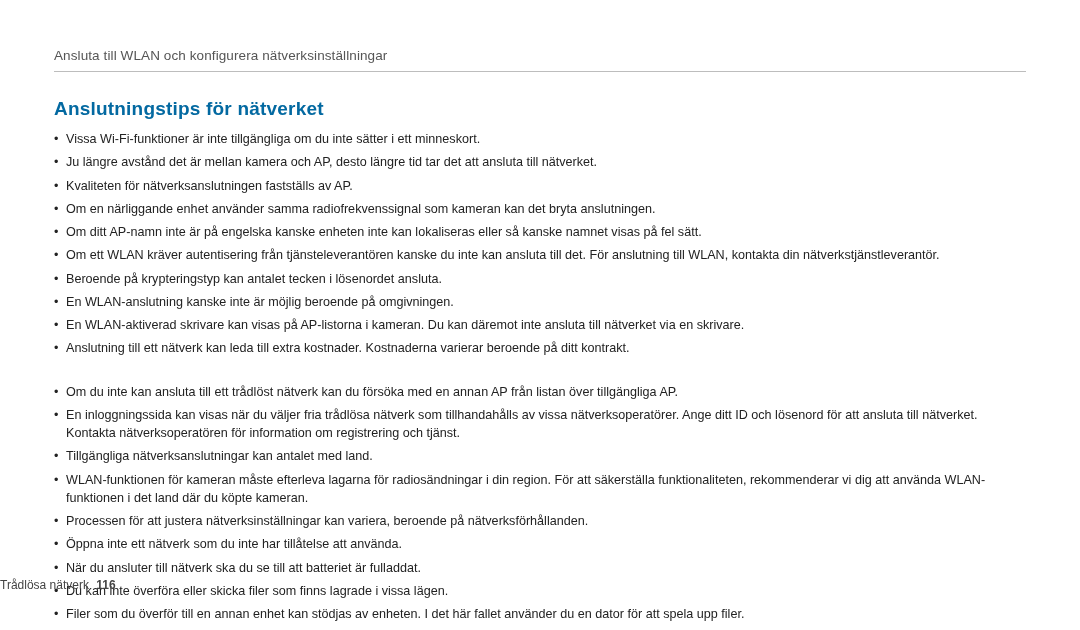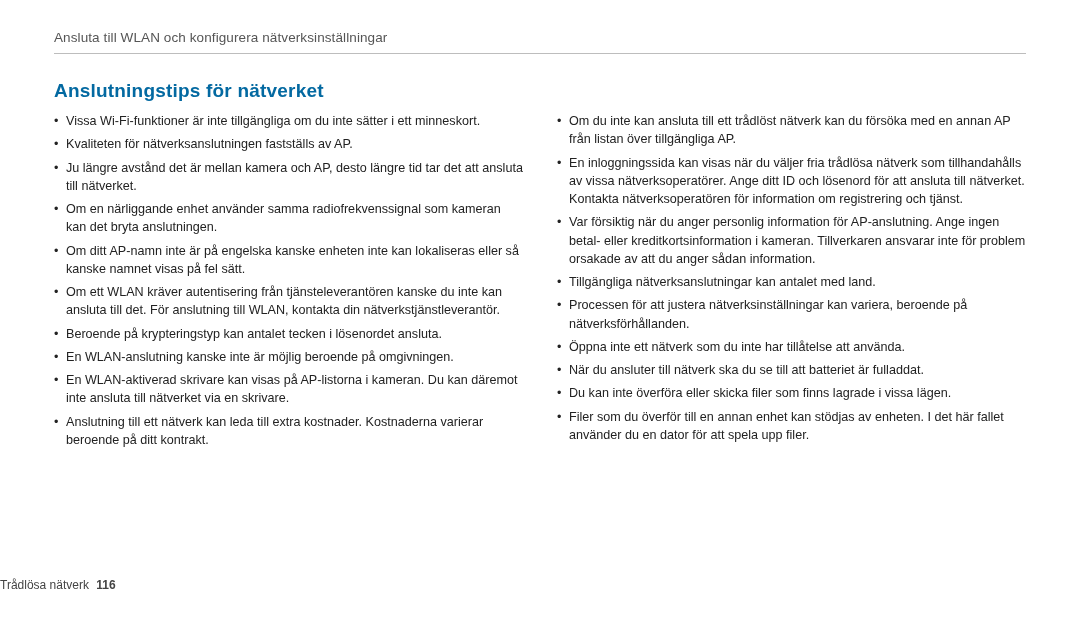--- a/index.html
+++ b/index.html
@@ -8,41 +8,42 @@
     width: 1080px;
     height: 630px;
     background: #ffffff;
     font-family: "Segoe UI", "Helvetica Neue", Arial, sans-serif;
     color: #222;
   }
   .page {
     box-sizing: border-box;
     width: 1080px;
     height: 610px;
-    padding: 30px 54px 20px 54px;
+    padding: 48px 54px 20px 54px;
     position: relative;
   }
   .breadcrumb {
     font-size: 13.5px;
     color: #555;
     padding-bottom: 8px;
     border-bottom: 1px solid #bdbdbd;
     margin-bottom: 26px;
     letter-spacing: 0.1px;
   }
   .section-title {
     font-size: 19px;
     font-weight: 600;
     color: #0369a1;
     margin: 0 0 10px 0;
     letter-spacing: 0.2px;
   }
   .columns {
     display: flex;
-    gap: 34px;
+    gap: 20px;
+    flex-direction: column;
   }
   .col {
     flex: 1 1 0;
     min-width: 0;
   }
   ul.bullets {
     list-style: none;
     margin: 0;
     padding: 0;
   }
@@ -82,38 +83,38 @@
 
   <div class="breadcrumb">Ansluta till WLAN och konfigurera nätverksinställningar</div>
 
   <h2 class="section-title">Anslutningstips för nätverket</h2>
 
   <div class="columns">
 
     <div class="col">
       <ul class="bullets">
         <li>Vissa Wi-Fi-funktioner är inte tillgängliga om du inte sätter i ett minneskort.</li>
+        <li>Ju längre avstånd det är mellan kamera och AP, desto längre tid tar det att ansluta till nätverket.</li>
         <li>Kvaliteten för nätverksanslutningen fastställs av AP.</li>
-        <li>Ju längre avstånd det är mellan kamera och AP, desto längre tid tar det att ansluta till nätverket.</li>
         <li>Om en närliggande enhet använder samma radiofrekvenssignal som kameran kan det bryta anslutningen.</li>
         <li>Om ditt AP-namn inte är på engelska kanske enheten inte kan lokaliseras eller så kanske namnet visas på fel sätt.</li>
         <li>Om ett WLAN kräver autentisering från tjänsteleverantören kanske du inte kan ansluta till det. För anslutning till WLAN, kontakta din nätverkstjänstleverantör.</li>
         <li>Beroende på krypteringstyp kan antalet tecken i lösenordet ansluta.</li>
         <li>En WLAN-anslutning kanske inte är möjlig beroende på omgivningen.</li>
         <li>En WLAN-aktiverad skrivare kan visas på AP-listorna i kameran. Du kan däremot inte ansluta till nätverket via en skrivare.</li>
         <li>Anslutning till ett nätverk kan leda till extra kostnader. Kostnaderna varierar beroende på ditt kontrakt.</li>
       </ul>
     </div>
 
     <div class="col">
       <ul class="bullets">
         <li>Om du inte kan ansluta till ett trådlöst nätverk kan du försöka med en annan AP från listan över tillgängliga AP.</li>
         <li>En inloggningssida kan visas när du väljer fria trådlösa nätverk som tillhandahålls av vissa nätverksoperatörer. Ange ditt ID och lösenord för att ansluta till nätverket. Kontakta nätverksoperatören för information om registrering och tjänst.</li>
-        <li>Var försiktig när du anger personlig information för AP-anslutning. Ange ingen betal- eller kreditkortsinformation i kameran. Tillverkaren ansvarar inte för problem orsakade av att du anger sådan information.</li>
         <li>Tillgängliga nätverksanslutningar kan antalet med land.</li>
+        <li>WLAN-funktionen för kameran måste efterleva lagarna för radiosändningar i din region. För att säkerställa funktionaliteten, rekommenderar vi dig att använda WLAN-funktionen i det land där du köpte kameran.</li>
         <li>Processen för att justera nätverksinställningar kan variera, beroende på nätverksförhållanden.</li>
         <li>Öppna inte ett nätverk som du inte har tillåtelse att använda.</li>
         <li>När du ansluter till nätverk ska du se till att batteriet är fulladdat.</li>
         <li>Du kan inte överföra eller skicka filer som finns lagrade i vissa lägen.</li>
         <li>Filer som du överför till en annan enhet kan stödjas av enheten. I det här fallet använder du en dator för att spela upp filer.</li>
       </ul>
     </div>
 
   </div>
 

